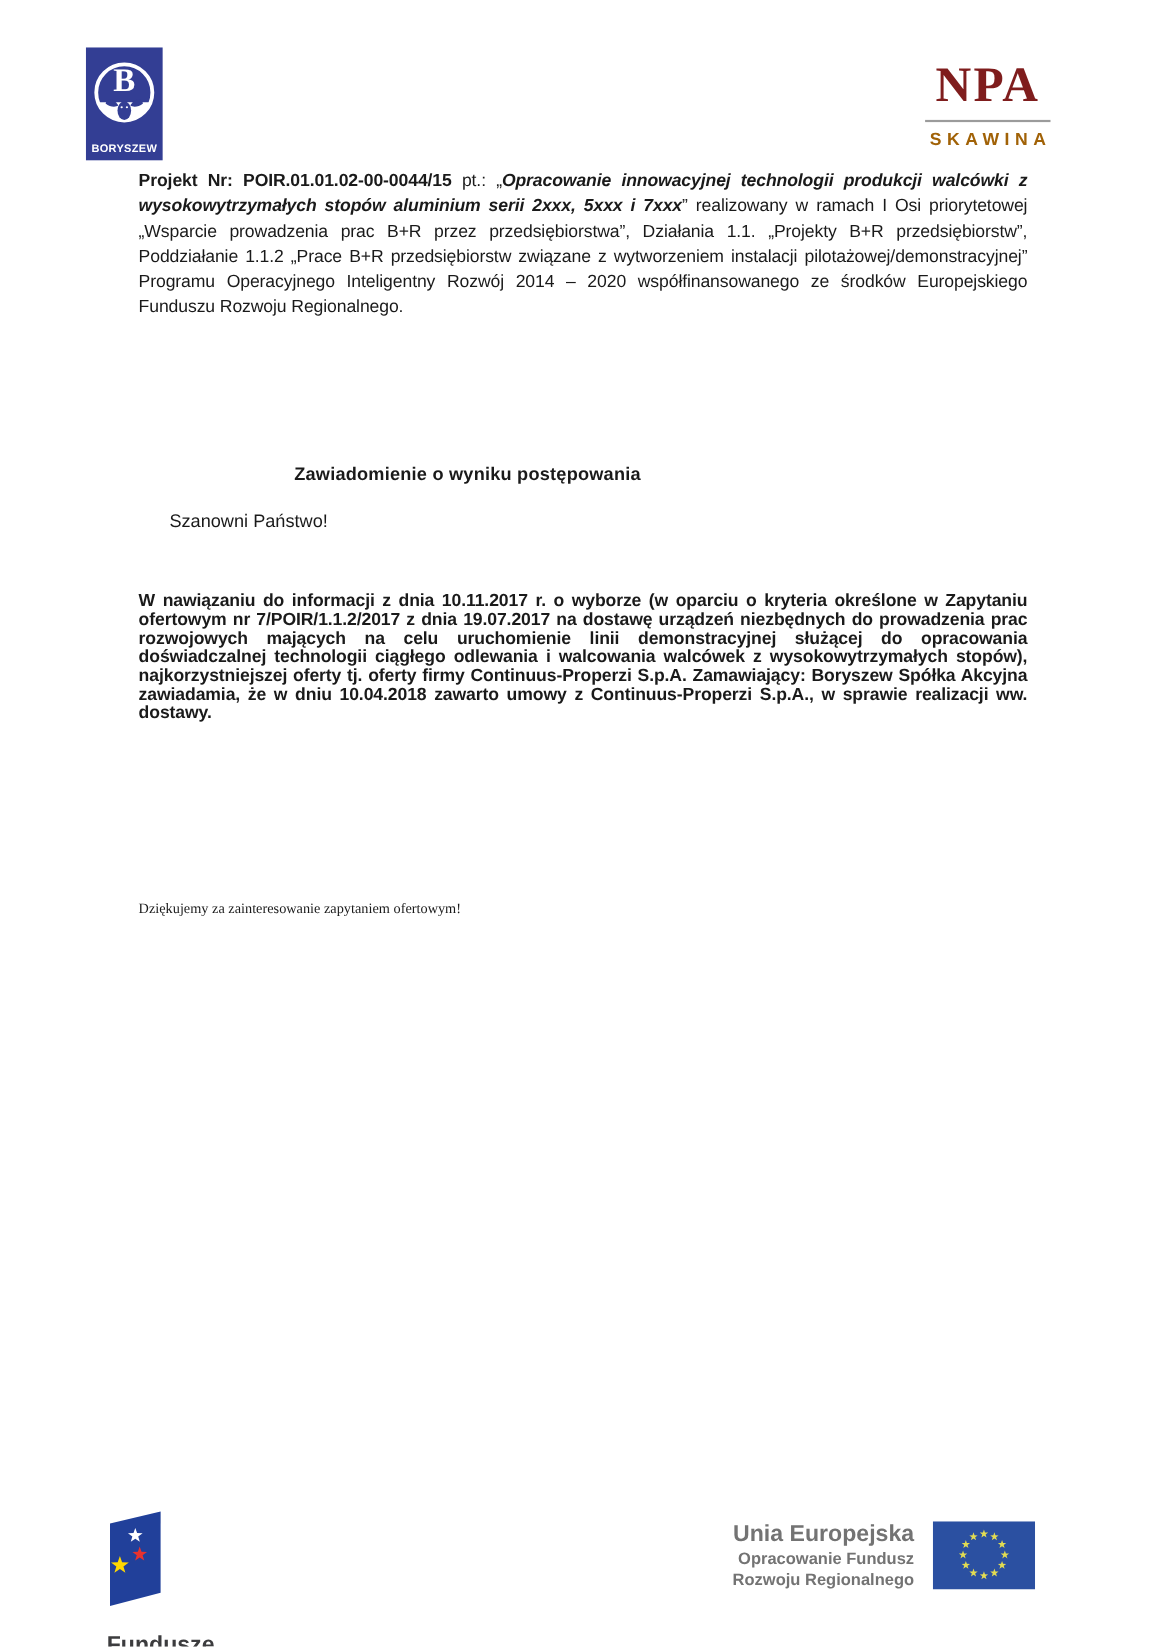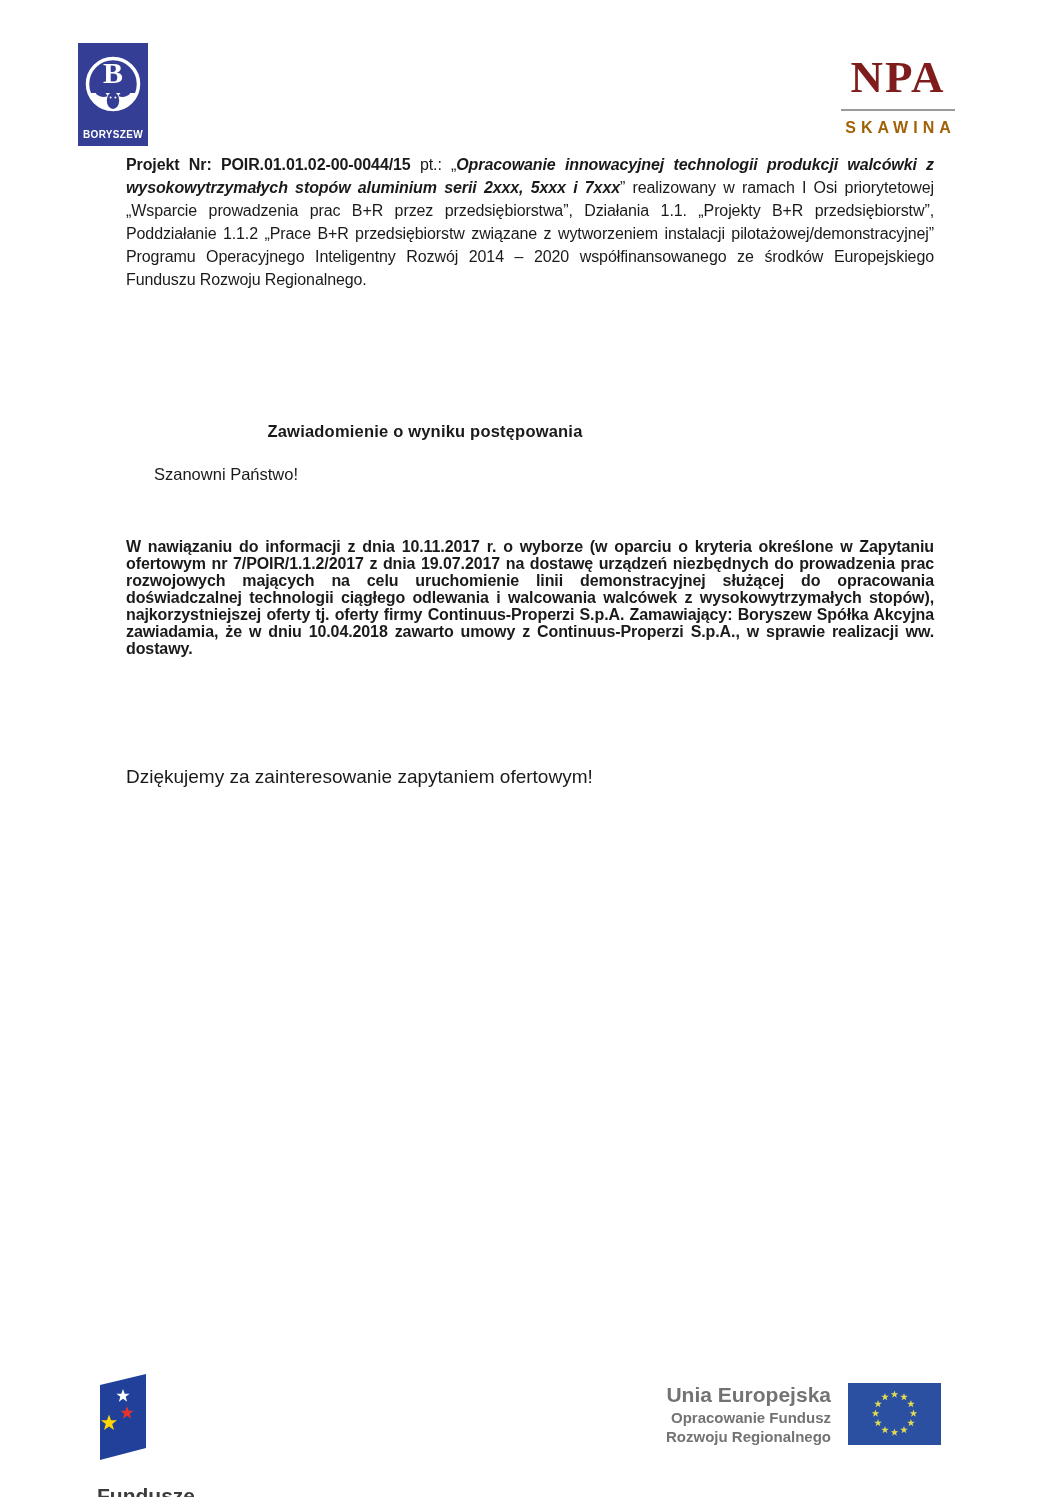--- a/index.html
+++ b/index.html
@@ -55,21 +55,21 @@
     letter-spacing:0.2px;
   }
   .salutation { left:126px; top:465px; font-size:16.5px;margin-left:28px; }
   .bodytext {
     left:126px; top:538px; width:808px;
     font-size:16px; line-height:17px;
     text-align:justify;
     letter-spacing:-0.1px;
     font-weight:bold;
   }
-  .closing { left:126px; top:766px; font-size:19px; }
+  .closing { left:126px; top:818px; font-size:13px;font-family:Liberation Serif, serif; }
 
   
   .fe-logo { left:97px; top:1372px; display:flex; align-items:flex-start; gap:13px;flex-direction:column; }
   .fe-text { padding-top:8px; color:#3c3c3e; }
   .fe-text .big { font-size:21px; font-weight:bold; line-height:25px; }
   .fe-text .small { font-size:17px; line-height:22px; margin-top:3px; }
 
   .eu-logo { right:117px; top:1382px; display:flex; align-items:center; gap:17px; }
   .eu-text { text-align:right; color:#737373; }
   .eu-text .big { font-size:21px; font-weight:bold; line-height:26px; }

